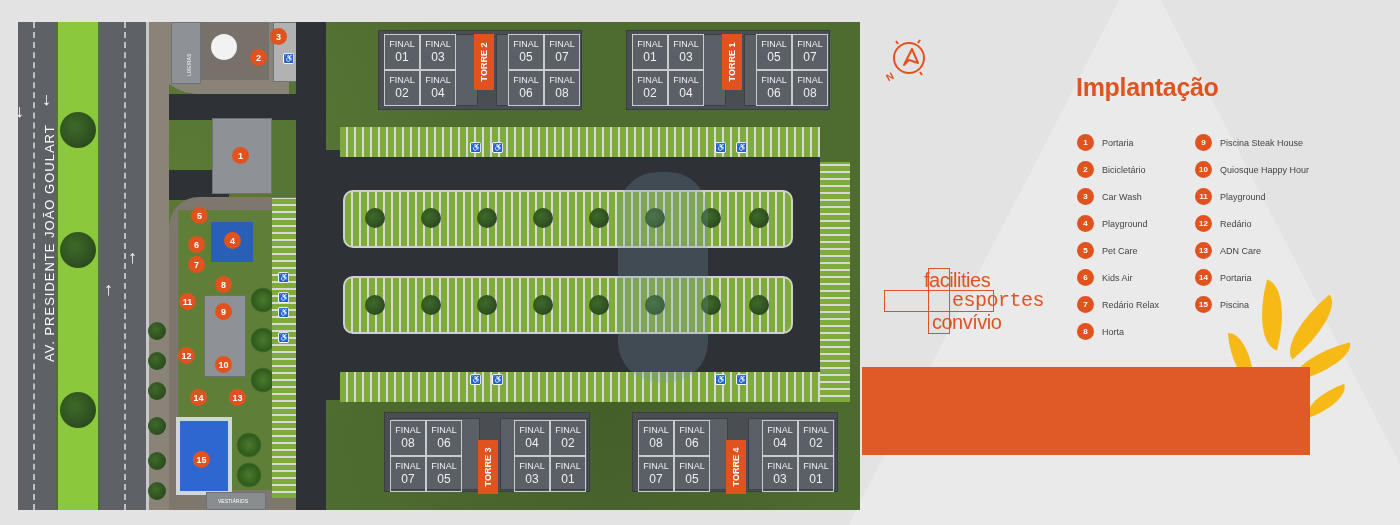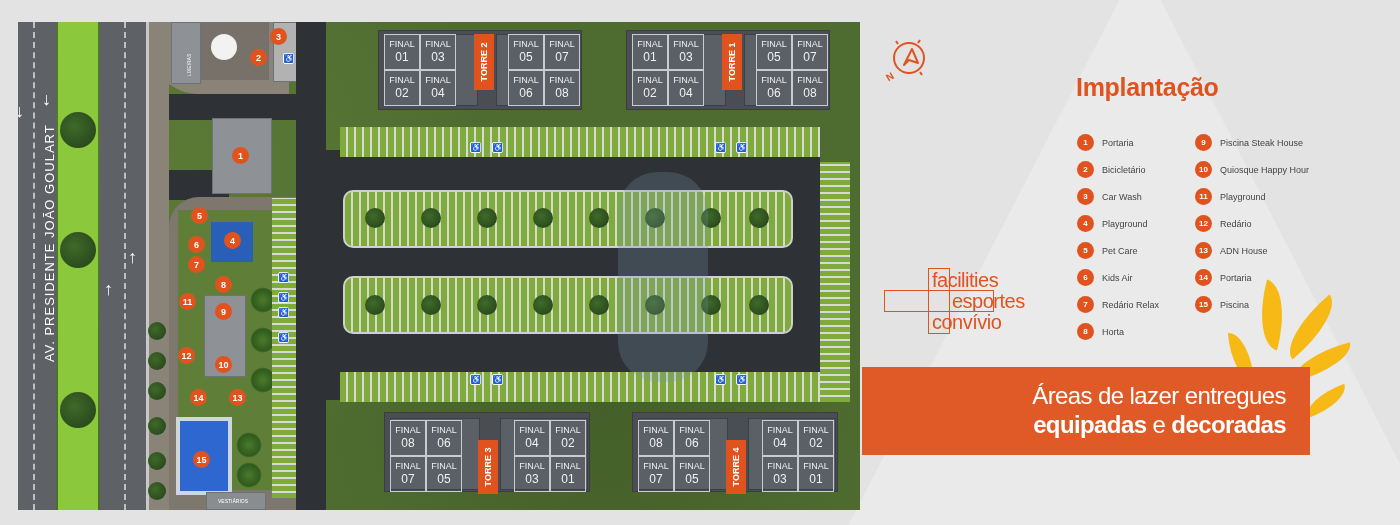--- a/index.html
+++ b/index.html
@@ -314,46 +314,44 @@
     <div class="legend-item" style="top:54px;">
         <span class="legend-num">11</span>
         <span class="legend-label">Playground</span>
       </div>
     <div class="legend-item" style="top:81px;">
         <span class="legend-num">12</span>
         <span class="legend-label">Redário</span>
       </div>
     <div class="legend-item" style="top:108px;">
         <span class="legend-num">13</span>
-        <span class="legend-label">ADN House</span>
+        <span class="legend-label">ADN Care</span>
       </div>
     <div class="legend-item" style="top:135px;">
         <span class="legend-num">14</span>
         <span class="legend-label">Portaria</span>
       </div>
     <div class="legend-item" style="top:162px;">
         <span class="legend-num">15</span>
         <span class="legend-label">Piscina</span>
       </div>
   </div>
 </div>
 
 <div class="facilities">
   <div class="cross-v"></div>
   <div class="cross-h"></div>
   <div class="cross-mask"></div>
-  <div class="fac-line" style="left:48px;top:2px;">facilities</div>
-  <div class="fac-line" style="left:68px;top:23px;">esportes</div>
+  <div class="fac-line" style="left:40px;top:2px;">facilities</div>
+  <div class="fac-line" style="left:68px;top:23px;font-family:Liberation Mono, monospace;">esportes</div>
   <div class="fac-line" style="left:48px;top:44px;">convívio</div>
 </div>
 
 <div>
   <div class="leaf" style="left:1258px;top:282px;width:28px;height:66px;transform:rotate(15deg);"></div>
   <div class="leaf" style="left:1298px;top:292px;width:26px;height:70px;transform:rotate(50deg);"></div>
   <div class="leaf" style="left:1310px;top:330px;width:24px;height:64px;transform:rotate(75deg);"></div>
   <div class="leaf" style="left:1230px;top:332px;width:22px;height:50px;transform:rotate(-5deg);"></div>
   <div class="leaf" style="left:1316px;top:378px;width:20px;height:46px;transform:rotate(70deg);"></div>
 </div>
 
 <div class="banner">
-  <div class="banner-l1">Áreas de lazer entregues</div>
-  <div class="banner-l2"><b>equipadas</b><span> e </span><b>decoradas</b></div>
 </div>
 
 </body></html>

